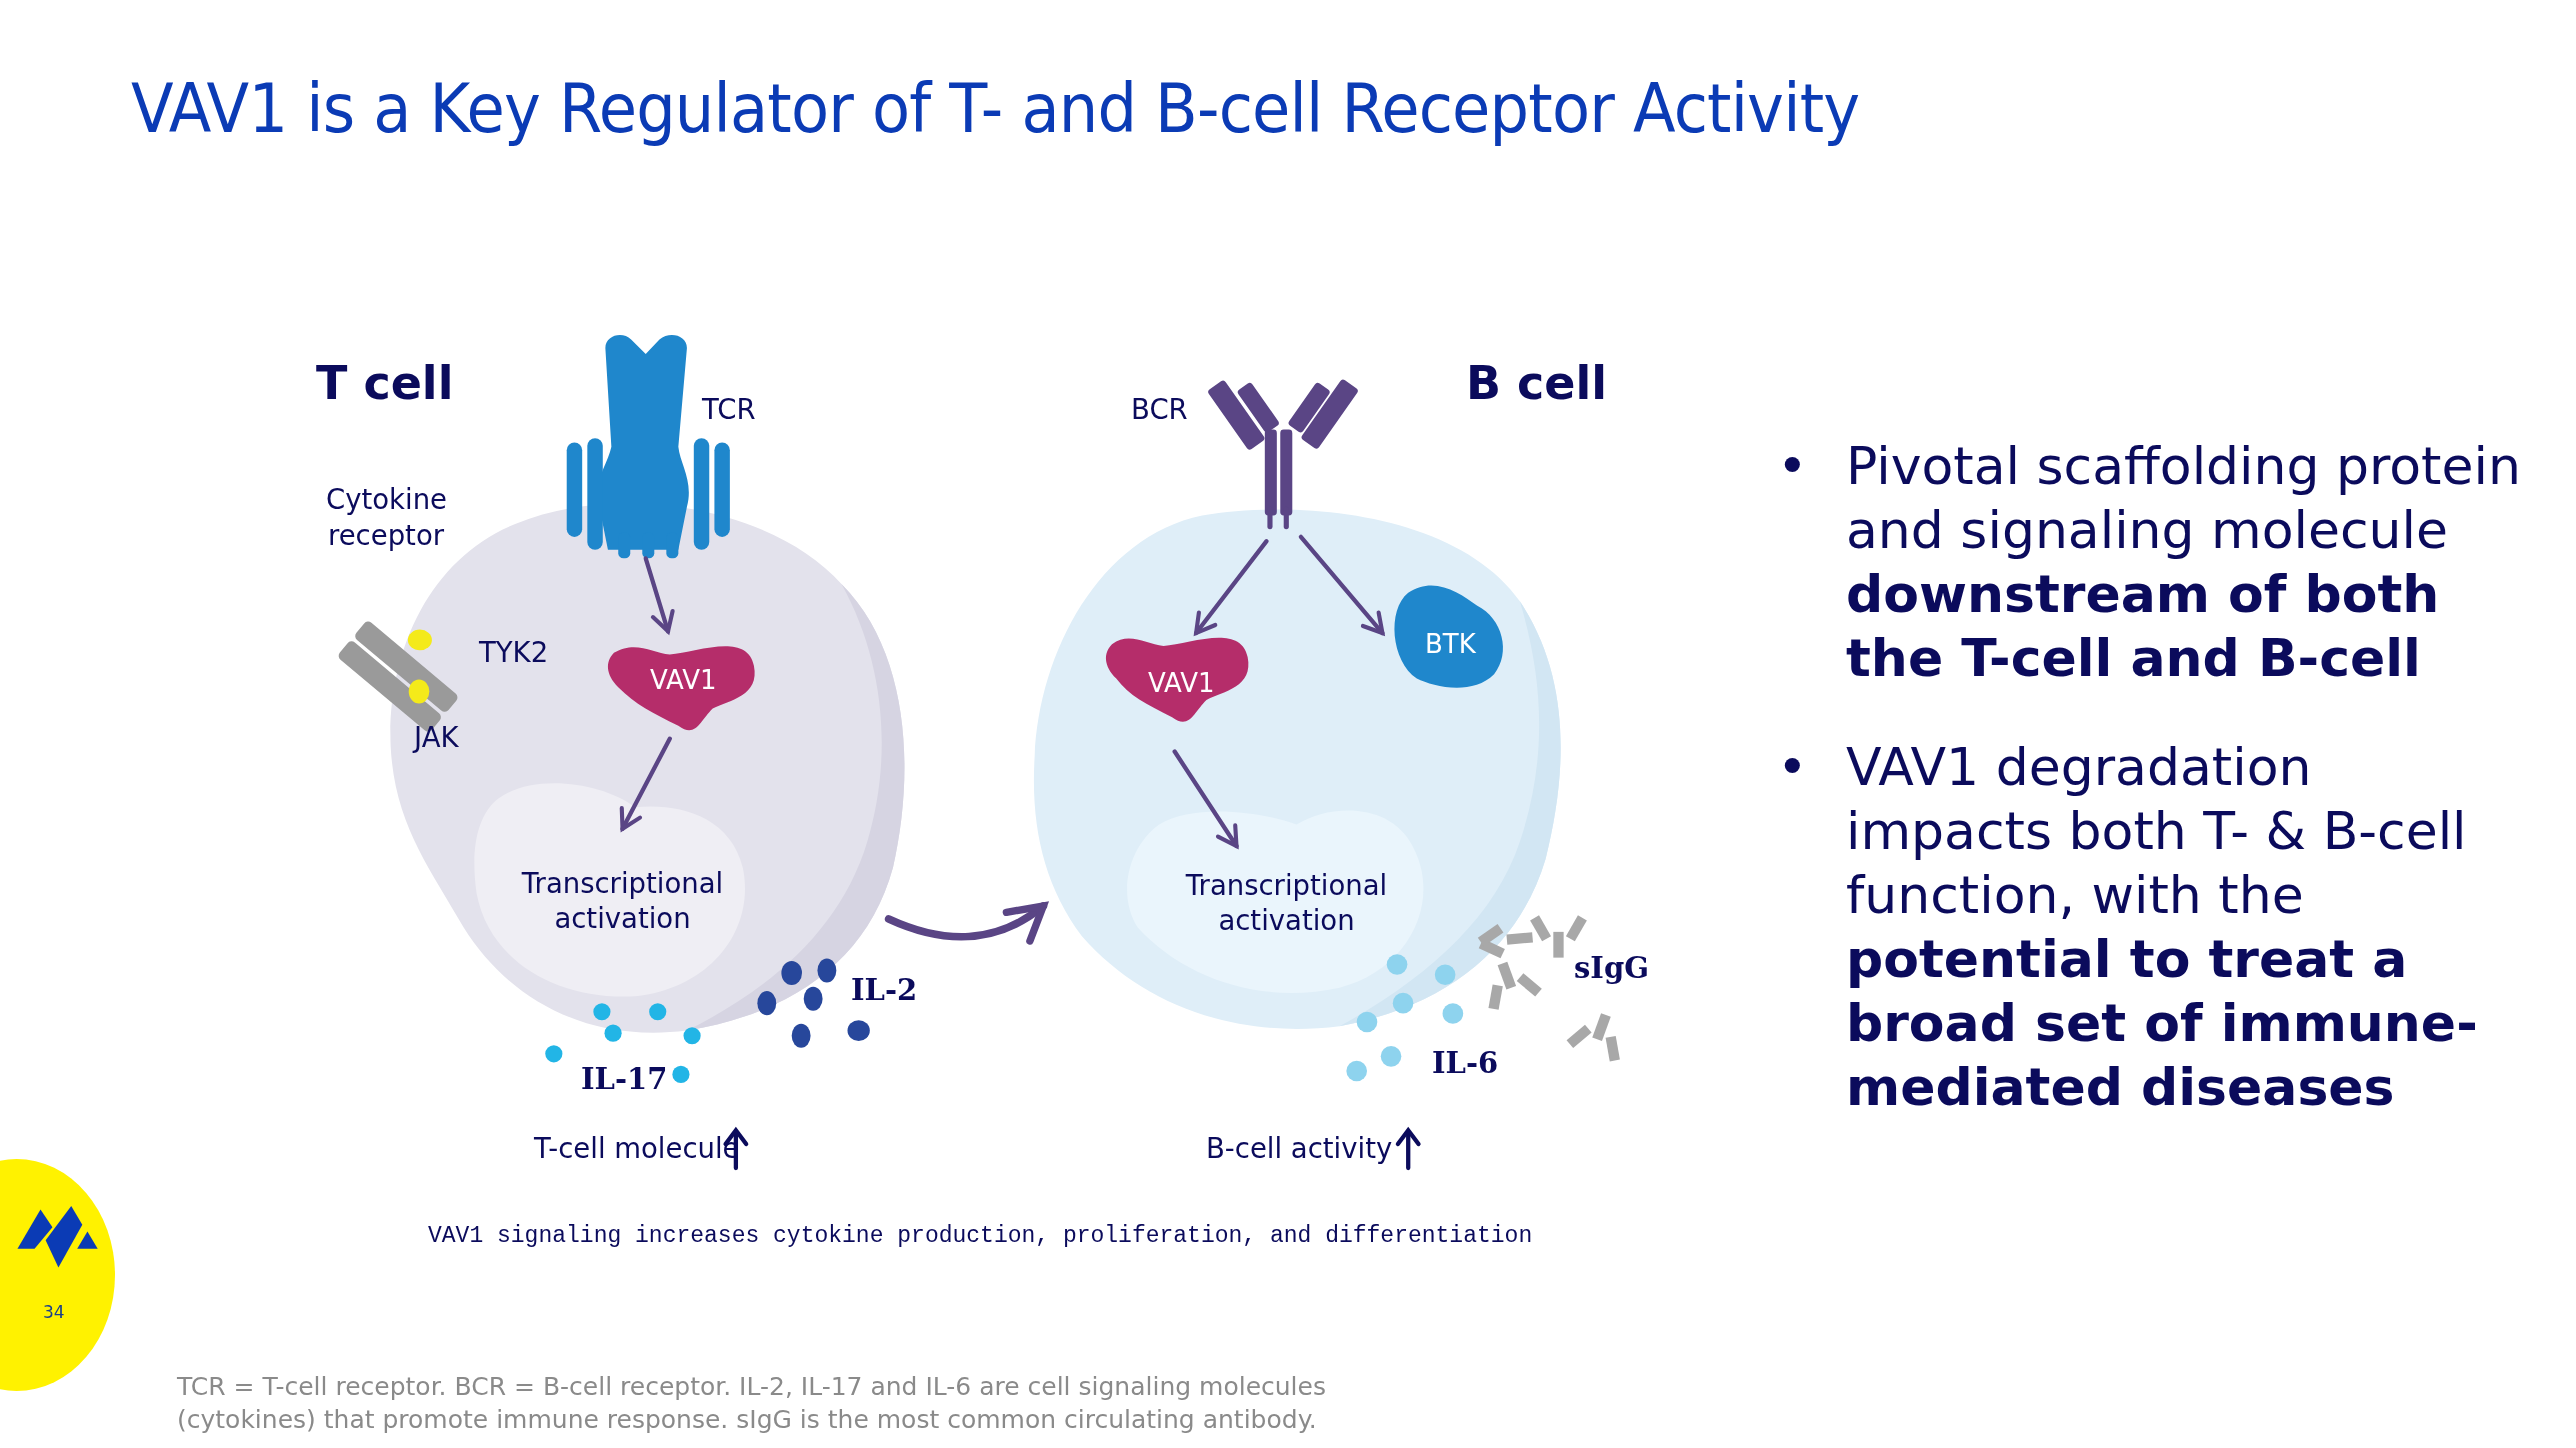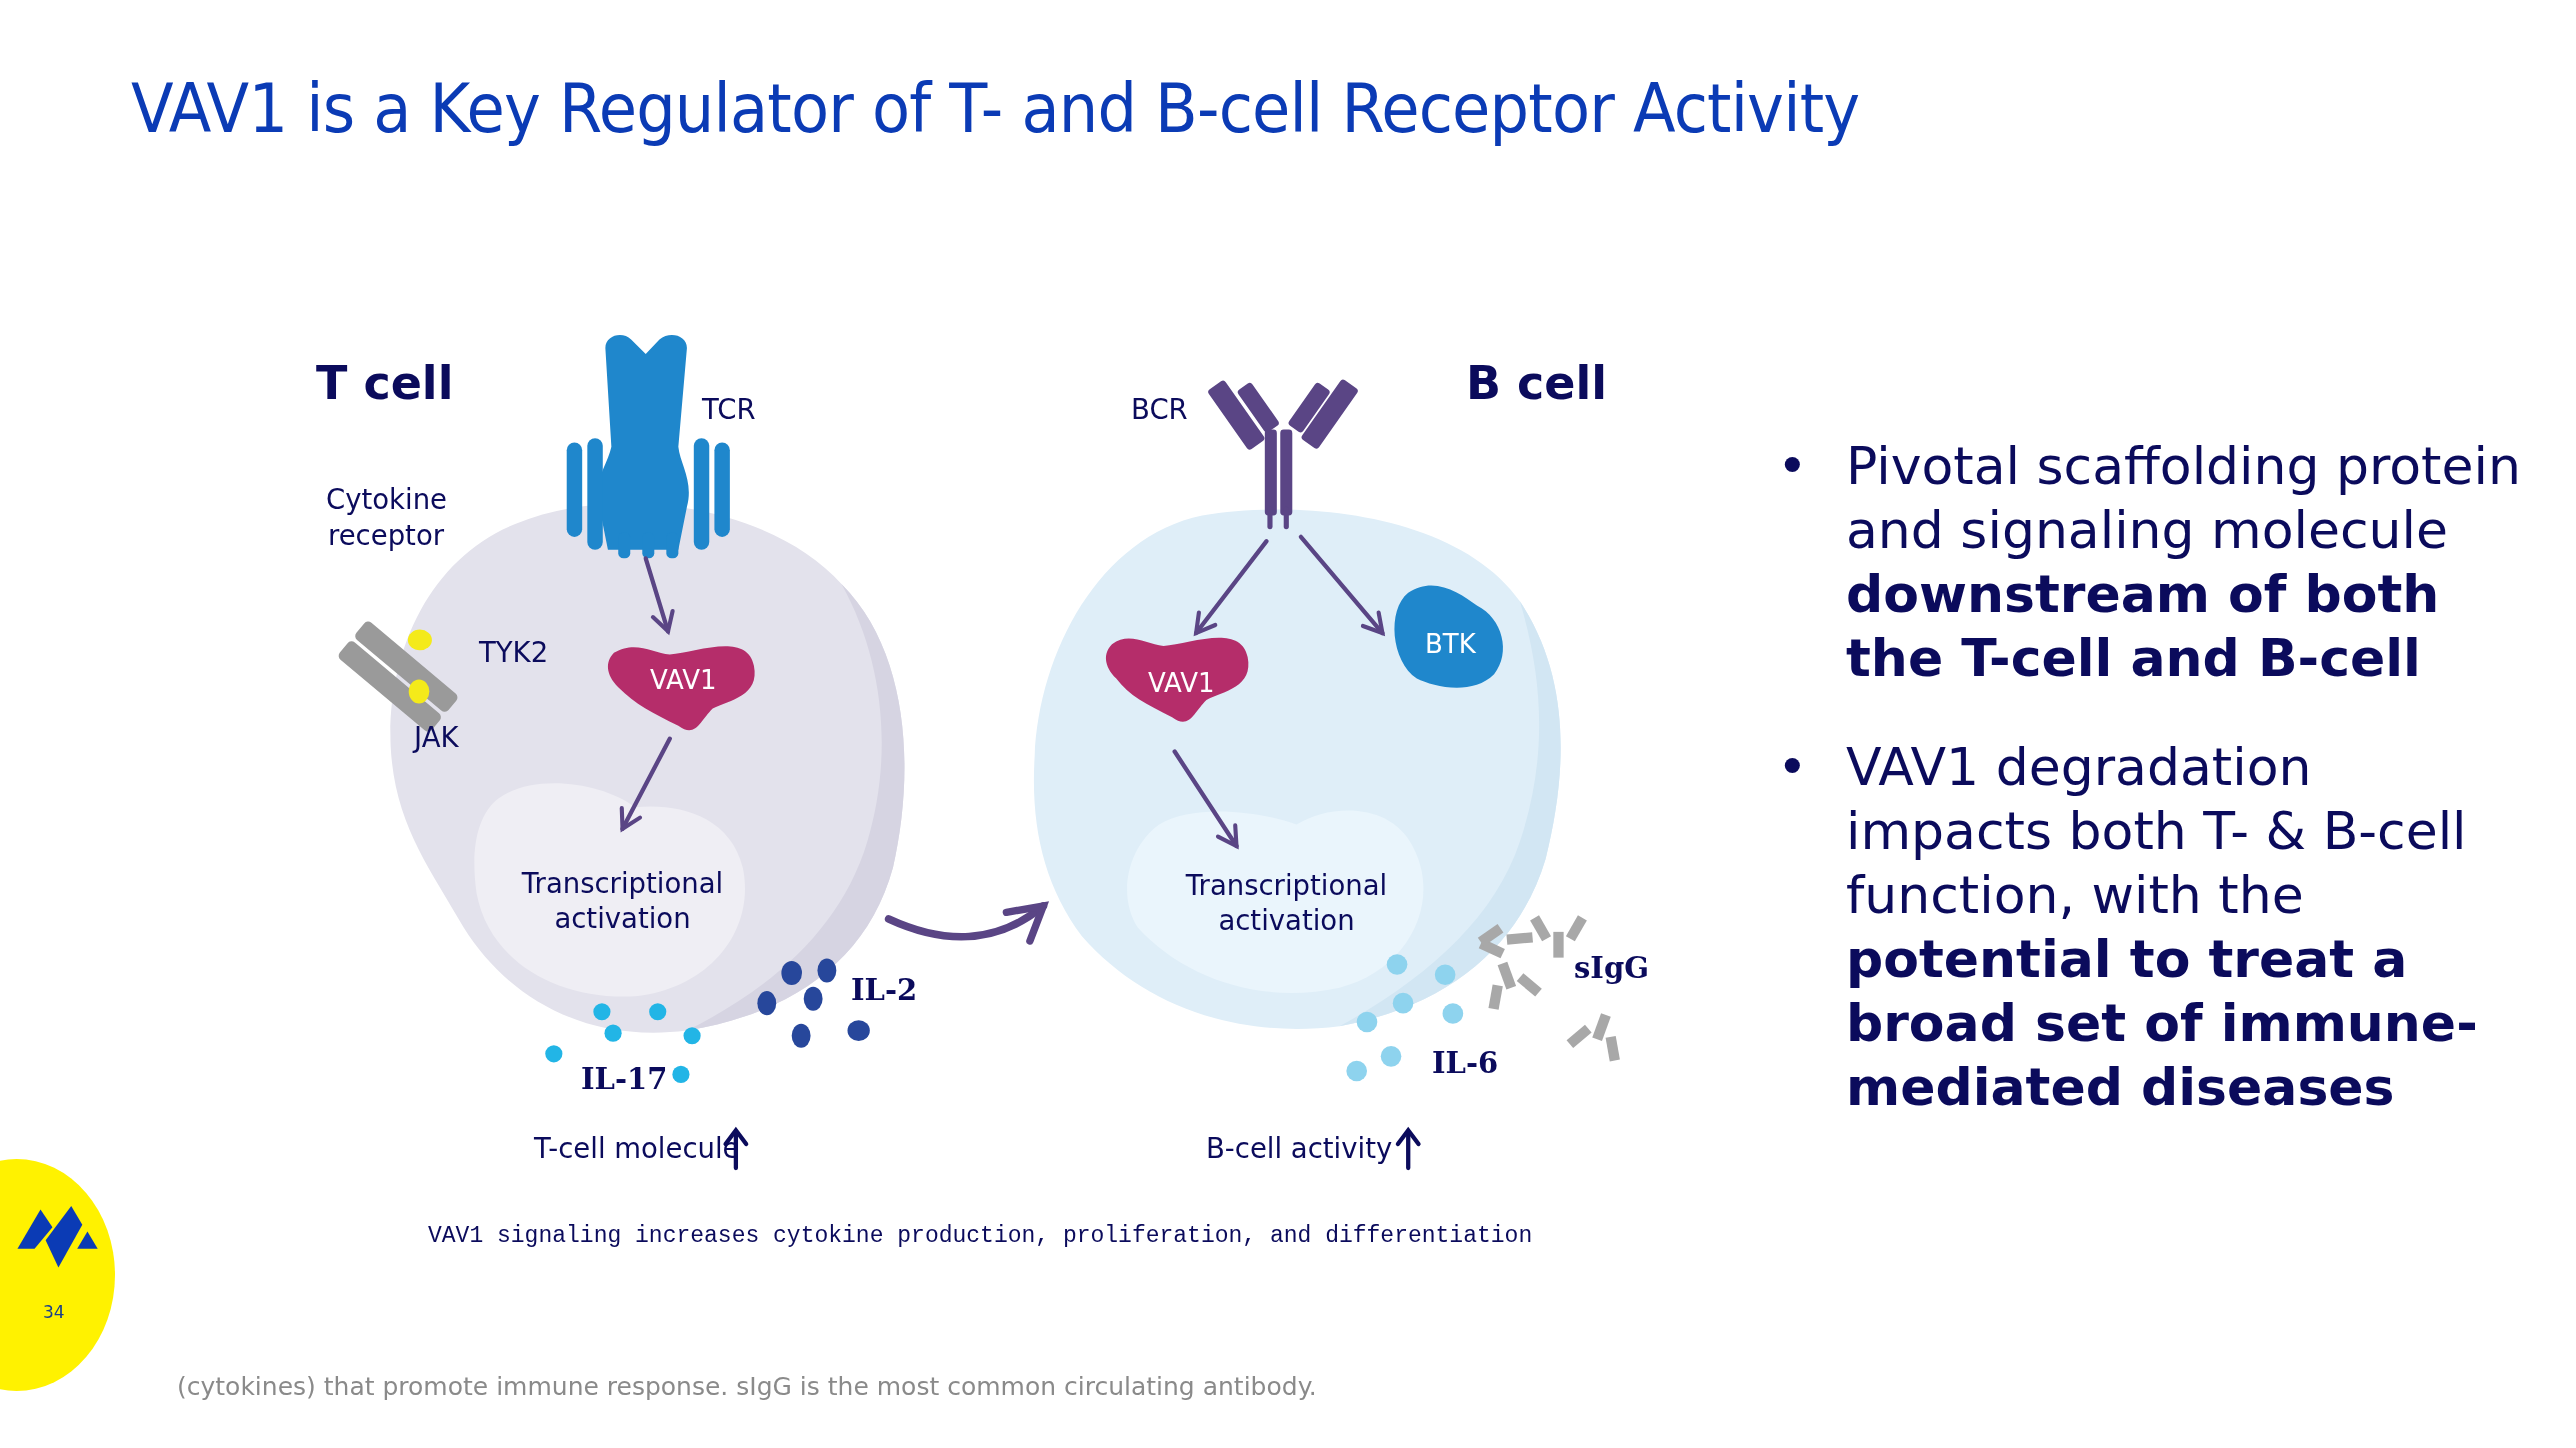--- a/index.html
+++ b/index.html
@@ -189,20 +189,21 @@
     <span class="dot">•</span>
     <span>Pivotal scaffolding protein and signaling molecule </span><b>downstream of both the T-cell and B-cell</b>
   </div>
   <div class="bullet">
     <span class="dot">•</span>
     <span>VAV1 degradation impacts both T- &amp; B-cell function, with the </span><b>potential to treat a broad set of immune-mediated diseases</b>
   </div>
 </div>
 
 <div id="footnote" class="abs">
+  <div>TCR = T-cell receptor. BCR = B-cell receptor. IL-2, IL-17 and IL-6 are cell signaling molecules</div>
   <div>(cytokines) that promote immune response. sIgG is the most common circulating antibody.</div>
 </div>
 
 <div id="badge" class="abs"></div>
 <svg class="abs" style="left:17px; top:1206px;" width="82" height="64" viewBox="0 0 95 75">
   <polygon points="0,50 27,4 41,25 20,50" fill="#0b3bb5"></polygon>
   <polygon points="33,40 63,0 76,22 48,72" fill="#0b3bb5"></polygon>
   <polygon points="70,50 82,30 94,50" fill="#0b3bb5"></polygon>
 </svg>
 <div id="page-number" class="abs">34</div>

